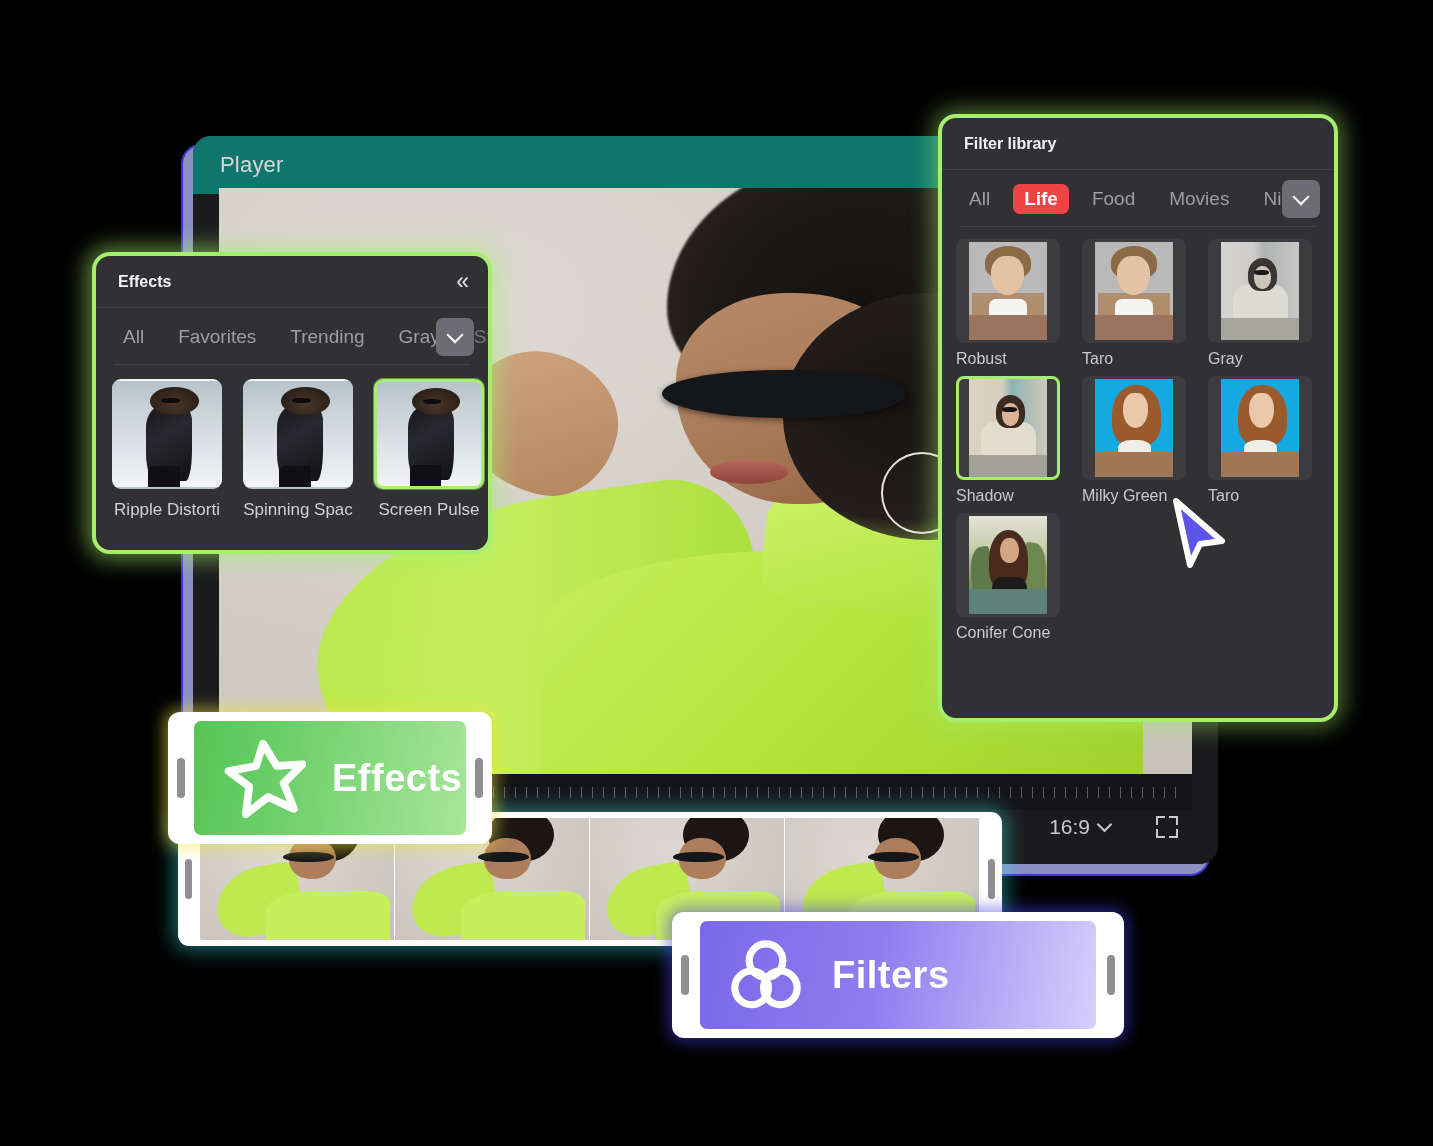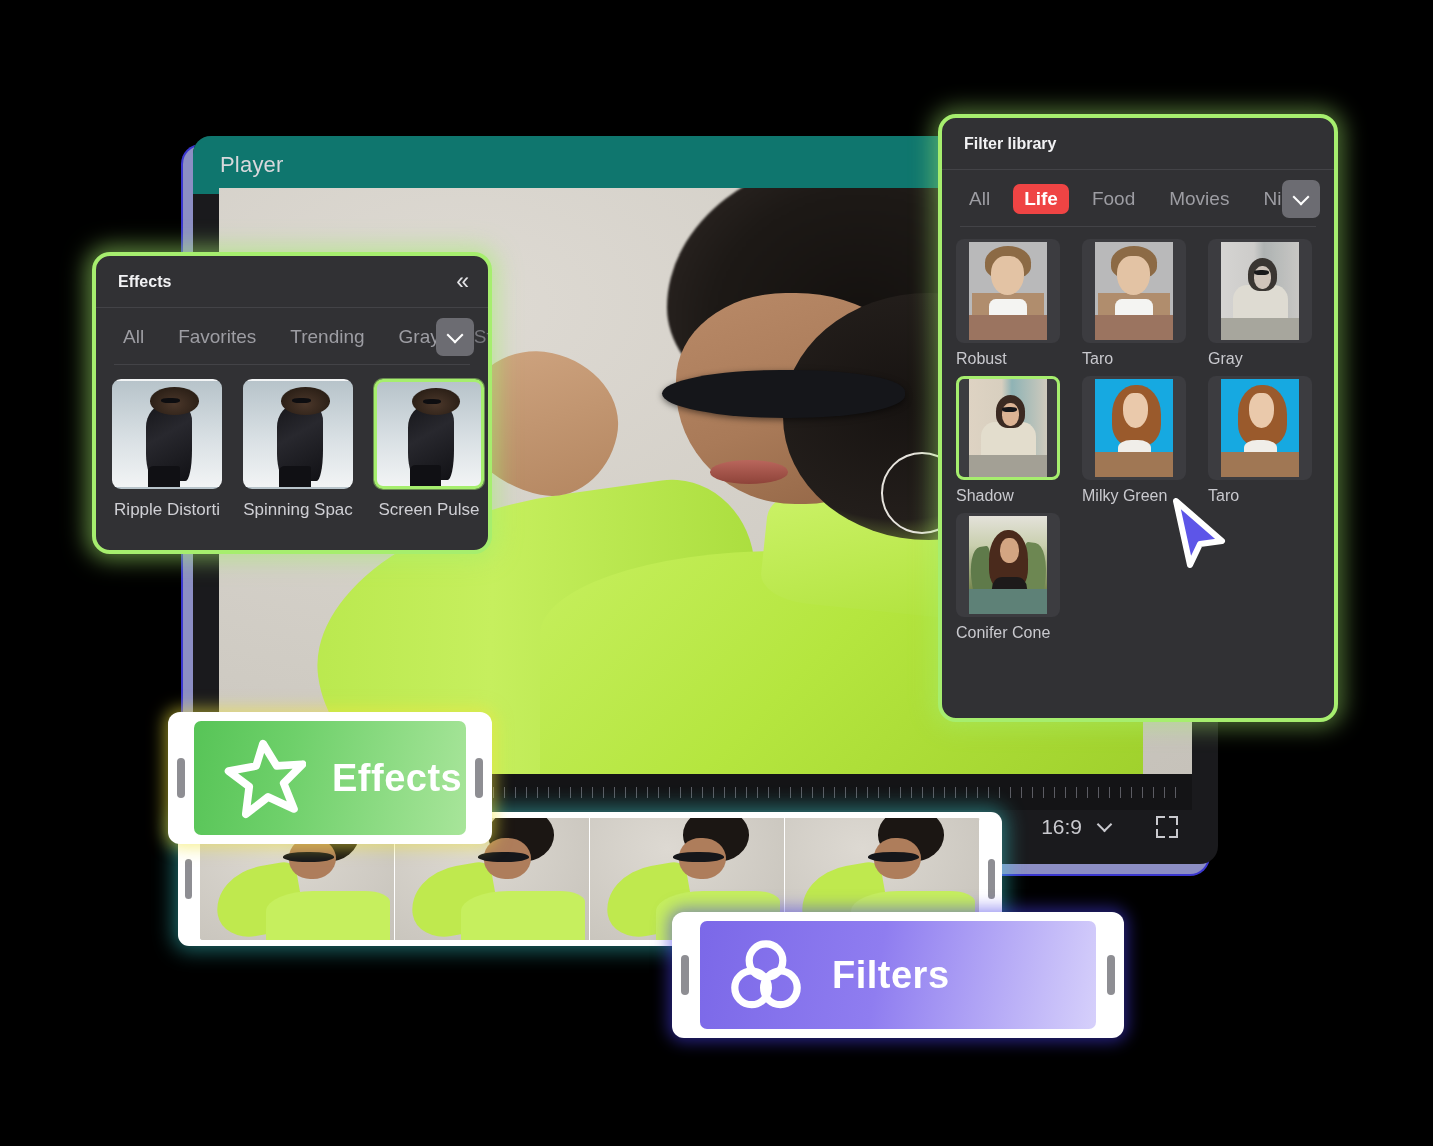--- a/index.html
+++ b/index.html
@@ -93,21 +93,21 @@
     position:absolute; left:26px; top:638px; right:26px; height:36px;
     background:#141416;
   }
   .ruler-ticks { position:absolute; left:10px; right:10px; top:13px; height:11px;
     background: repeating-linear-gradient(to right, #5c5c63 0 1.5px, transparent 1.5px 11px); }
   .playhead { position:absolute; left:47px; top:9px; width:3px; height:19px; background:#2fd1d8; border-radius:1px; }
   .player-footer {
     position:absolute; left:26px; right:26px; bottom:16px; height:42px;
     display:flex; align-items:center; justify-content:flex-end; gap:46px; padding-right:14px;
   }
-  .ratio-box { display:flex; align-items:center; gap:17px; color:#c9c9ce; font-size:21px; }
+  .ratio-box { display:flex; align-items:center; gap:9px; color:#c9c9ce; font-size:21px; }
   .chev-small { width:11px; height:11px; border-right:2px solid #c9c9ce; border-bottom:2px solid #c9c9ce;
     transform: rotate(45deg); margin-top:-5px; }
   .fullscreen-ico { width:22px; height:22px; position:relative; }
   .fullscreen-ico i { position:absolute; width:9px; height:9px; border:2px solid #c9c9ce; }
   .fullscreen-ico i:nth-child(1){ left:0; top:0; border-right:0; border-bottom:0; }
   .fullscreen-ico i:nth-child(2){ right:0; top:0; border-left:0; border-bottom:0; }
   .fullscreen-ico i:nth-child(3){ left:0; bottom:0; border-right:0; border-top:0; }
   .fullscreen-ico i:nth-child(4){ right:0; bottom:0; border-left:0; border-top:0; }
 
   

